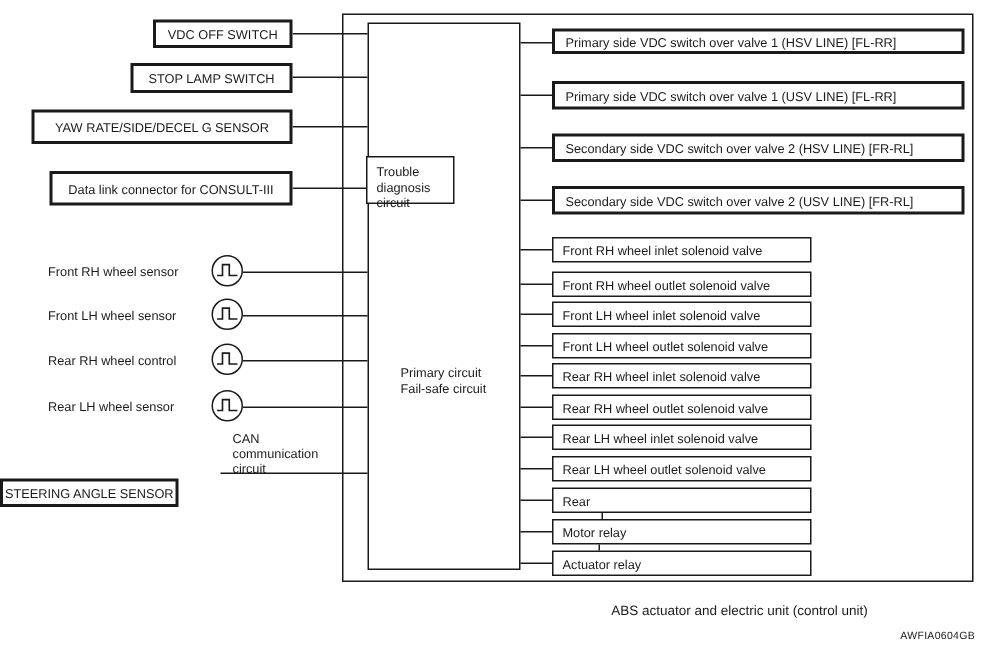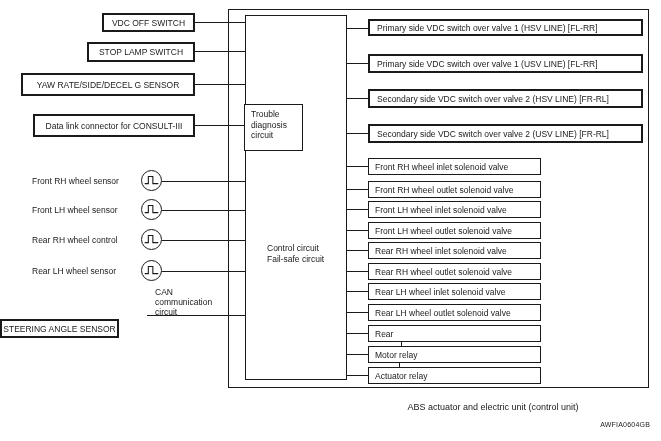--- a/index.html
+++ b/index.html
@@ -32,24 +32,24 @@
   .figcode { position:absolute; font-size:7px; text-align:right; z-index:3; letter-spacing:0.2px; }
 </style>
 </head>
 <body>
 
 <div class="canvas">
 
   <div class="frame" style="left:228px; top:9px; width:421px; height:379px;"></div>
 
   <div class="frame" style="left:245px; top:15px; width:102px; height:365px; z-index:2;"></div>
-  <div class="lbl multiline" style="left:267px; top:243px; line-height:11px;">Control circuit
+  <div class="lbl multiline" style="left:267px; top:243px; line-height:11px;">Primary circuit
 Fail-safe circuit</div>
 
-  <div class="frame multiline" style="left:244px; top:104px; width:59px; height:47px; z-index:3; font-size:8.5px; line-height:10.5px; padding:4px 0 0 6px;">Trouble
+  <div class="frame multiline" style="left:244px; top:104px; width:59px; height:32px; z-index:3; font-size:8.5px; line-height:10.5px; padding:4px 0 0 6px;">Trouble
 diagnosis
 circuit</div>
 
   <div class="bx" style="left:102px; top:13px; width:93px; height:19px;">VDC OFF SWITCH</div>
   <div class="bx" style="left:87px; top:42px; width:108px; height:20px;">STOP LAMP SWITCH</div>
   <div class="bx" style="left:21px; top:73px; width:174px; height:23px;">YAW RATE/SIDE/DECEL G SENSOR</div>
   <div class="bx" style="left:33px; top:114px; width:162px; height:23px;">Data link connector for CONSULT-III</div>
   <div class="bx" style="left:0; top:306px; width:119px; height:19px;margin-top:13px;">STEERING ANGLE SENSOR</div>
 
   <i class="hl" style="left:195px; top:22px;  width:50px;"></i>

